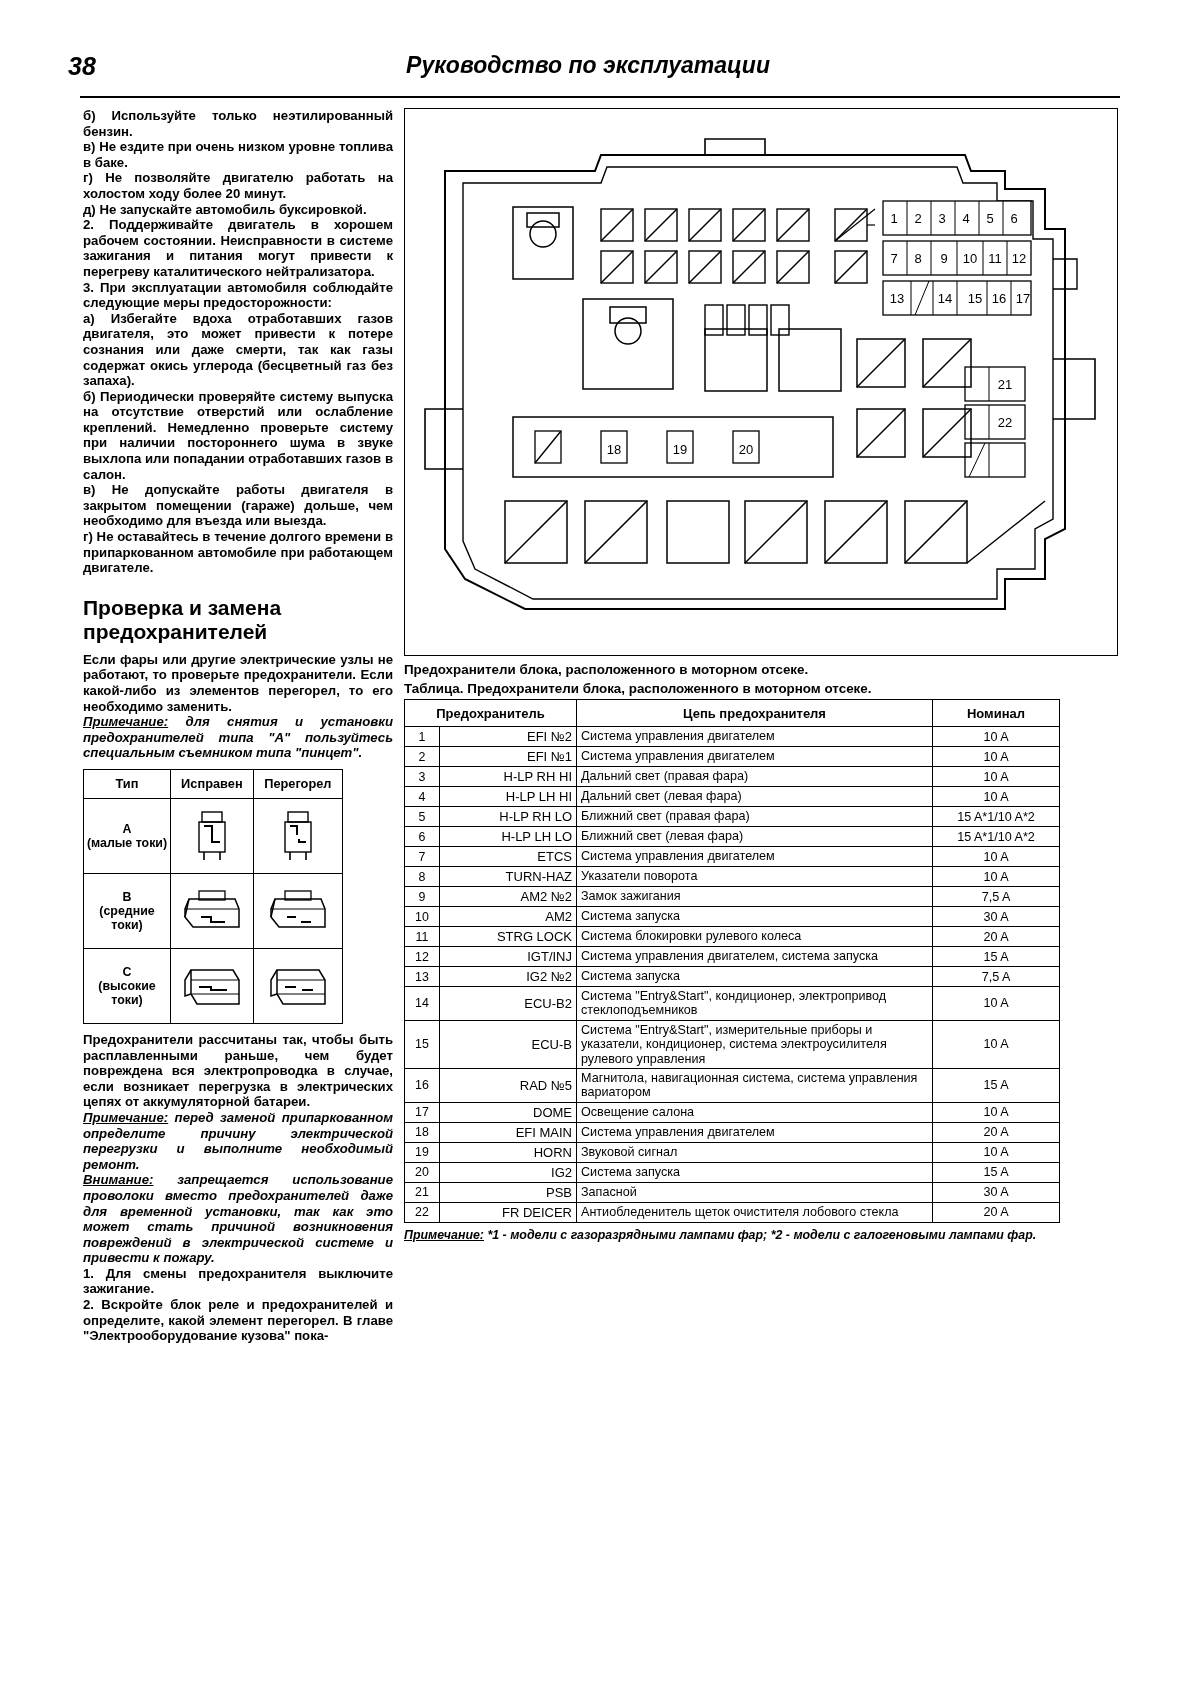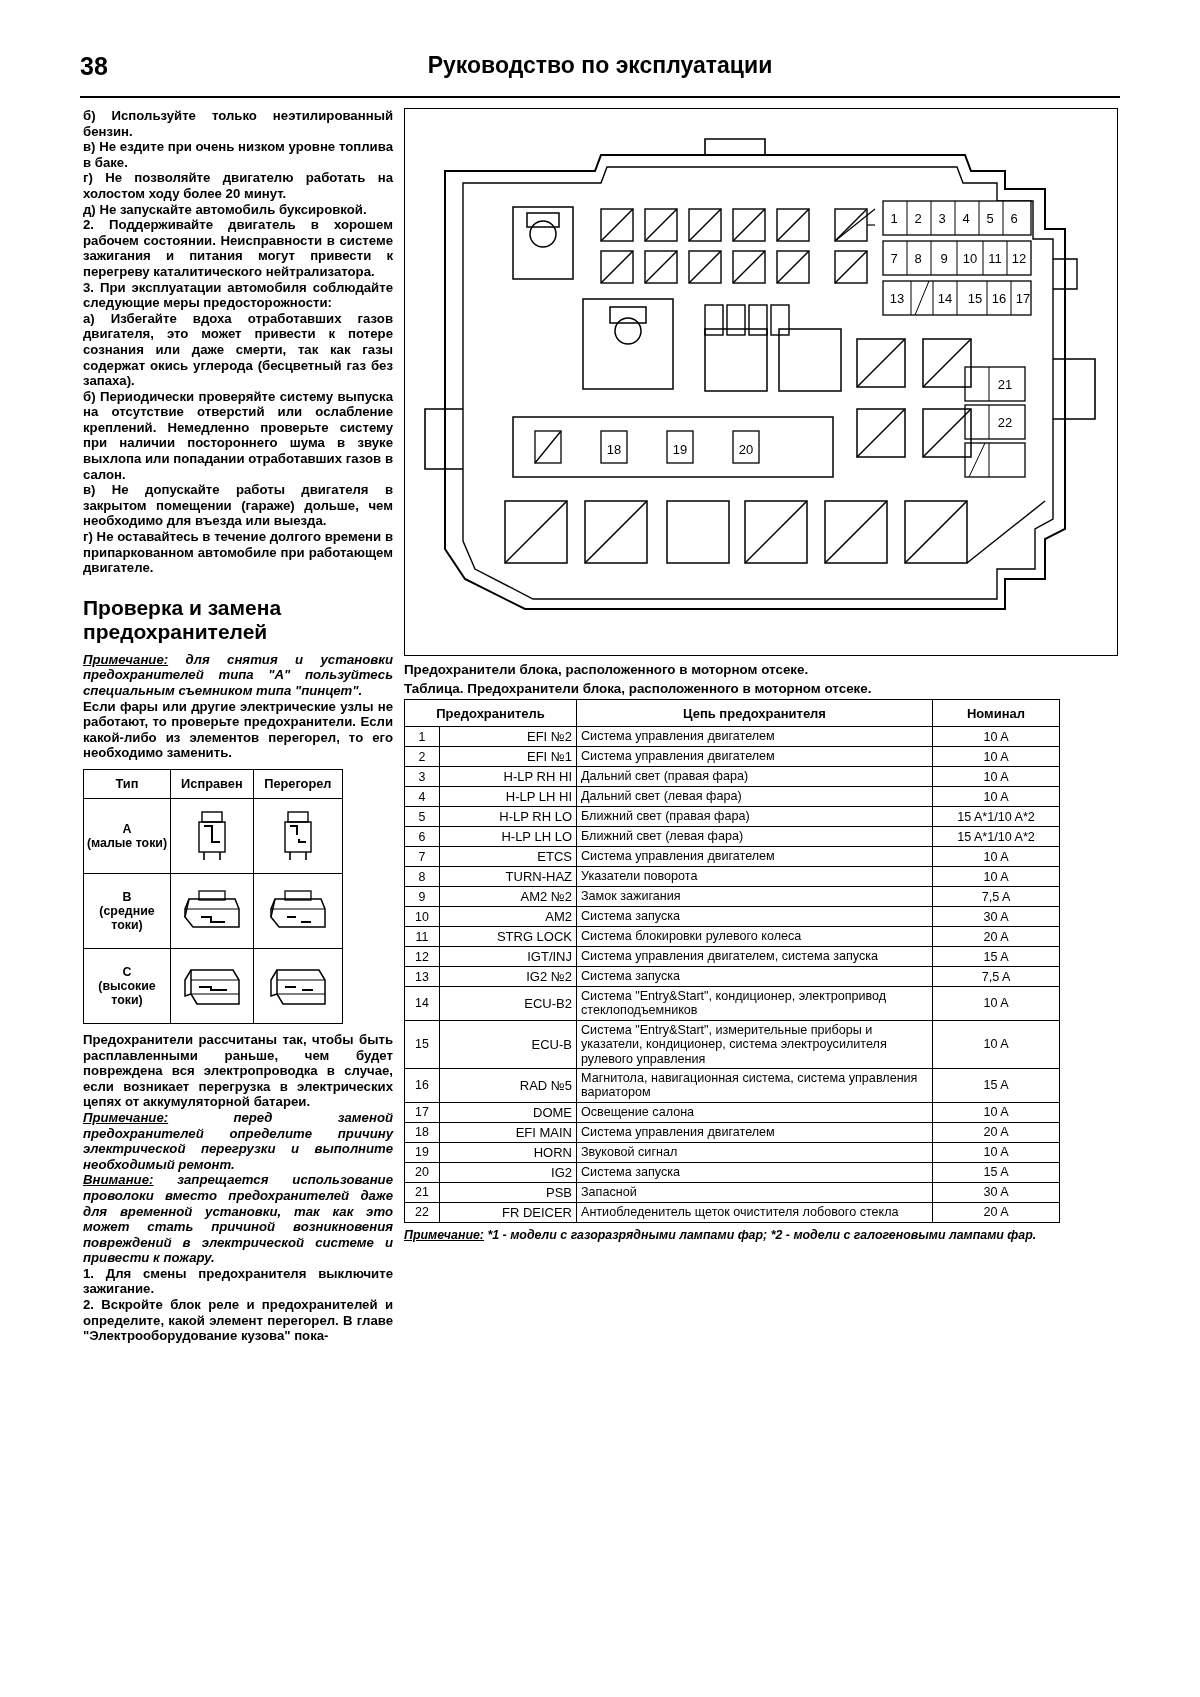--- a/index.html
+++ b/index.html
@@ -10,21 +10,21 @@
     color:#000;
     position:relative;
     overflow:hidden;
   }
   .page{
     position:absolute;
     left:0;top:0;width:1200px;height:1697px;
   }
   
   .hdr{
-    position:absolute;left:80px;top:52px;width:1040px;height:40px;
+    position:absolute;left:68px;top:52px;width:1040px;height:40px;font-style:italic;
   }
   .hdr .pgnum{
     position:absolute;left:0;top:0;
     font-size:25px;font-weight:bold;
   }
   .hdr .title{
     position:absolute;left:0;top:0;width:1040px;
     text-align:center;
     font-size:23px;font-weight:bold;
   }
@@ -122,22 +122,22 @@
     <p>д) Не запускайте автомобиль буксировкой.</p>
     <p>2. Поддерживайте двигатель в хорошем рабочем состоянии. Неисправности в системе зажигания и питания могут привести к перегреву каталитического нейтрализатора.</p>
     <p>3. При эксплуатации автомобиля соблюдайте следующие меры предосторожности:</p>
     <p>а) Избегайте вдоха отработавших газов двигателя, это может привести к потере сознания или даже смерти, так как газы содержат окись углерода (бесцветный газ без запаха).</p>
     <p>б) Периодически проверяйте систему выпуска на отсутствие отверстий или ослабление креплений. Немедленно проверьте систему при наличии постороннего шума в звуке выхлопа или попадании отработавших газов в салон.</p>
     <p>в) Не допускайте работы двигателя в закрытом помещении (гараже) дольше, чем необходимо для въезда или выезда.</p>
     <p>г) Не оставайтесь в течение долгого времени в припаркованном автомобиле при работающем двигателе.</p>
 
     <h2 class="secthead">Проверка и замена предохранителей</h2>
 
+    <p>Если фары или другие электрические узлы не работают, то проверьте предохранители. Если какой-либо из элементов перегорел, то его необходимо заменить.</p>
     <p><span class="it u">Примечание:</span><span class="it"> для снятия и установки предохранителей типа "А" пользуйтесь специальным съемником типа "пинцет".</span></p>
-    <p>Если фары или другие электрические узлы не работают, то проверьте предохранители. Если какой-либо из элементов перегорел, то его необходимо заменить.</p>
 
     <table class="ftype">
       <tbody>
           <tr>
         <th>Тип</th>
         <th>Исправен</th>
         <th>Перегорел</th>
       </tr>
       <tr>
         <td class="tlabel">
@@ -211,21 +211,21 @@
             <path d="M10 22 L58 22" fill="none" stroke="#000" stroke-width="1.2"></path>
             <path d="M18 29 L29 29" fill="none" stroke="#000" stroke-width="2"></path>
             <path d="M35 32 L46 32" fill="none" stroke="#000" stroke-width="2"></path>
           </svg>
         </td>
       </tr>
     </tbody>
       </table>
 
     <p style="margin-top:8px;">Предохранители рассчитаны так, чтобы быть расплавленными раньше, чем будет повреждена вся электропроводка в случае, если возникает перегрузка в электрических цепях от аккумуляторной батареи.</p>
-    <p><span class="it u">Примечание:</span><span class="it"> перед заменой предохранителей определите причину электрической перегрузки и выполните необходимый ремонт.</span></p>
+    <p><span class="it u">Примечание:</span><span class="it"> перед заменой припаркованном определите причину электрической перегрузки и выполните необходимый ремонт.</span></p>
     <p><span class="it u">Внимание:</span><span class="it"> запрещается использование проволоки вместо предохранителей даже для временной установки, так как это может стать причиной возникновения повреждений в электрической системе и привести к пожару.</span></p>
     <p>1. Для смены предохранителя выключите зажигание.</p>
     <p>2. Вскройте блок реле и предохранителей и определите, какой элемент перегорел. В главе "Электрооборудование кузова" пока-</p>
   </div>
 
   <div class="rightcol">
 
     <div class="figbox">
       <svg width="710" height="544" viewBox="0 0 710 544">
         <g fill="none" stroke="#000" stroke-width="2">

